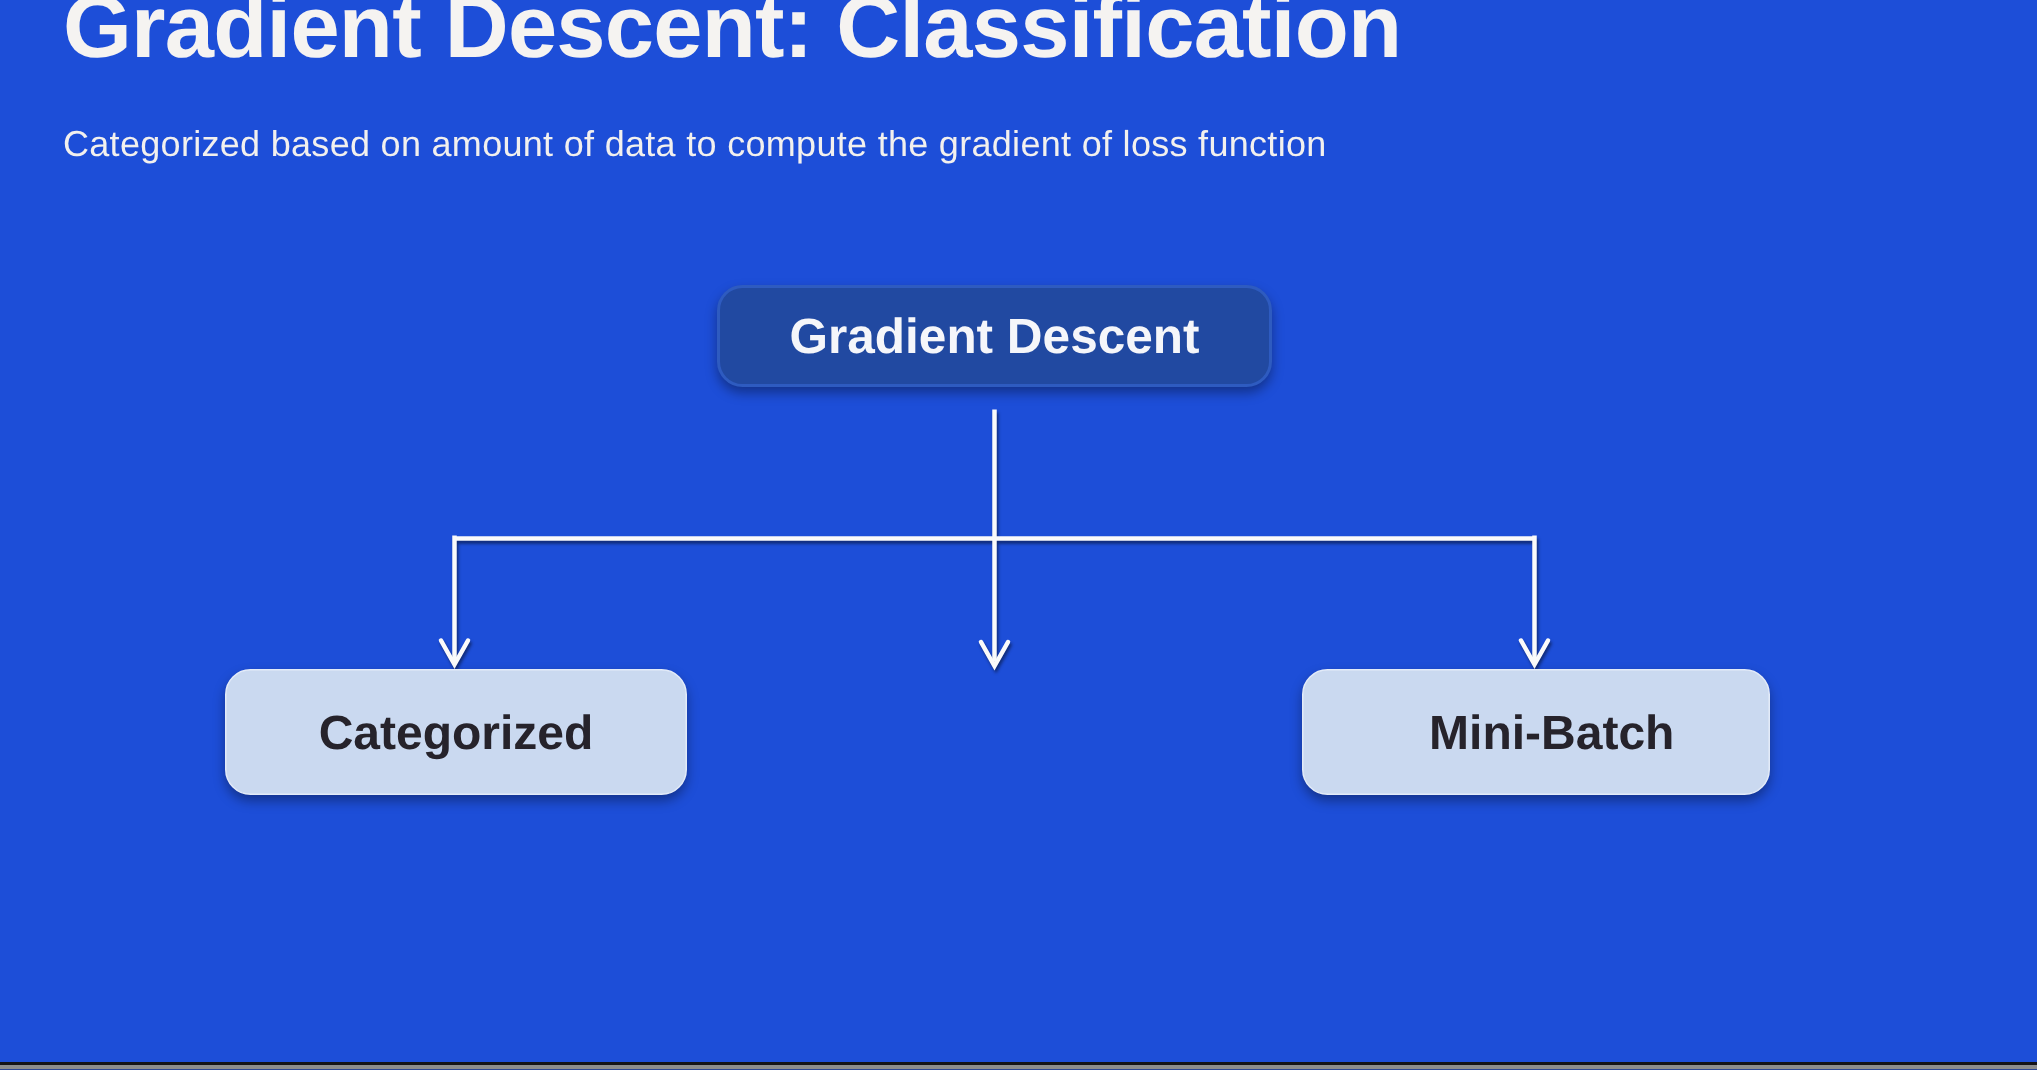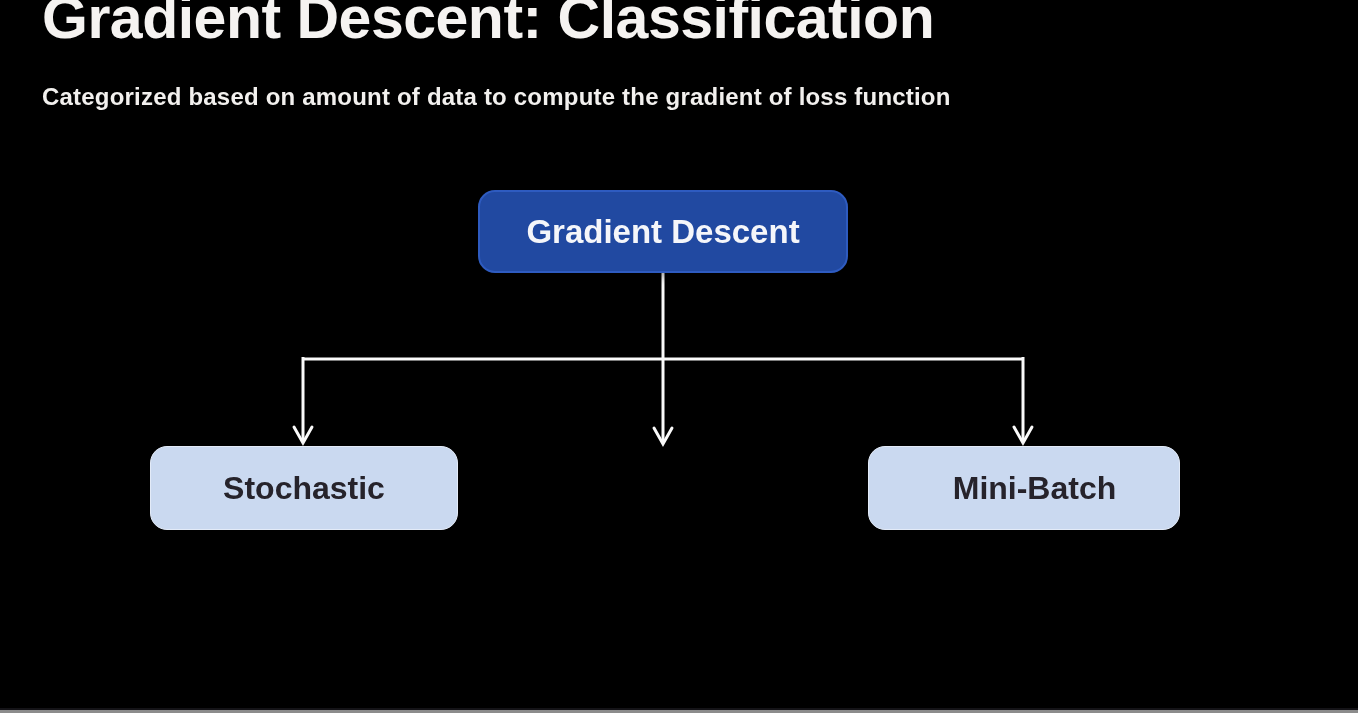--- a/index.html
+++ b/index.html
@@ -5,57 +5,57 @@
   * { margin: 0; padding: 0; box-sizing: border-box; }
   html, body { width: 1358px; height: 713px; overflow: hidden; }
   body {
     font-family: "Liberation Sans", sans-serif;
     background: #262329;
   }
   .stage {
     position: relative;
     width: 1358px;
     height: 713px;
-    background: #000000;
+    background: #1d4ed8;
     overflow: hidden;
   }
   .page-title {
     position: absolute;
     left: 42px;
     top: -16px;
     font-size: 59px;
     font-weight: 800;
     letter-spacing: -0.5px;
     color: #f5f3f1;
     white-space: nowrap;
   }
   .page-subtitle {
     position: absolute;
     left: 42px;
     top: 83px;
     font-size: 24px;
-    font-weight: 700;
+    font-weight: 400;
     letter-spacing: 0.2px;
     color: #f2f0ee;
     white-space: nowrap;
   }
   .node {
     position: absolute;
     display: flex;
     align-items: center;
     justify-content: center;
     border-radius: 17px;
     font-weight: 700;
     white-space: nowrap;
   }
   .node-root {
     left: 478px;
     top: 190px;
     width: 370px;
-    height: 83px;
+    height: 68px;
     background: #2149a1;
     border: 2px solid #2e5bc0;
     color: #f5f6fa;
     font-size: 33px;
     box-shadow: 0 4px 8px rgba(0,0,0,0.35);
   }
   .node-child {
     top: 446px;
     width: 308px;
     height: 84px;
@@ -109,21 +109,21 @@
 
     <line x1="1023" y1="357" x2="1023" y2="440" stroke="#fafafa" stroke-width="3"></line>
     <polyline points="1014,427 1023,443 1032,427" fill="none" stroke="#fafafa" stroke-width="3" stroke-linecap="round"></polyline>
   </svg>
 
   <div class="node node-root">
     <span>Gradient Descent</span>
   </div>
 
   <div class="node node-child c0">
-    <span>Stochastic</span>
+    <span>Categorized</span>
   </div>
 
 
   <div class="node node-child c2">
     <span>Mini-Batch</span>
   </div>
 
   <div class="bottom-bar"></div>
 
 </div>

